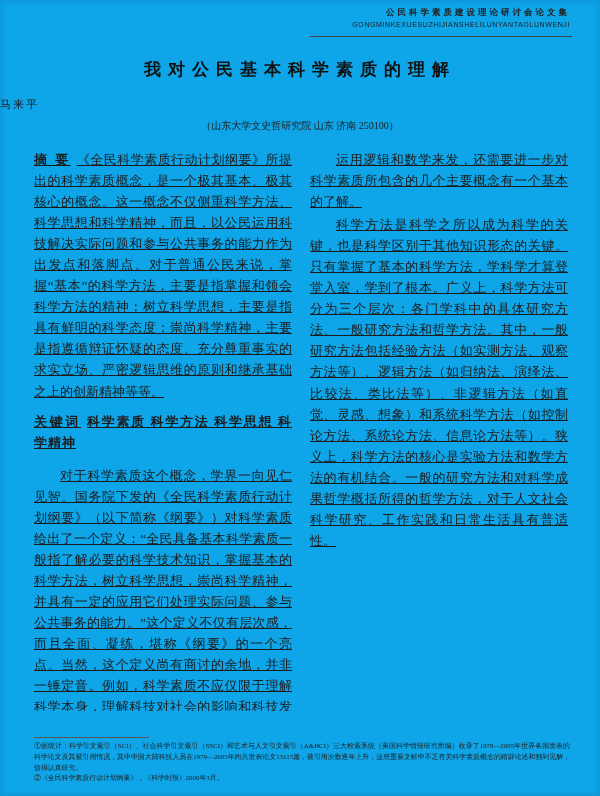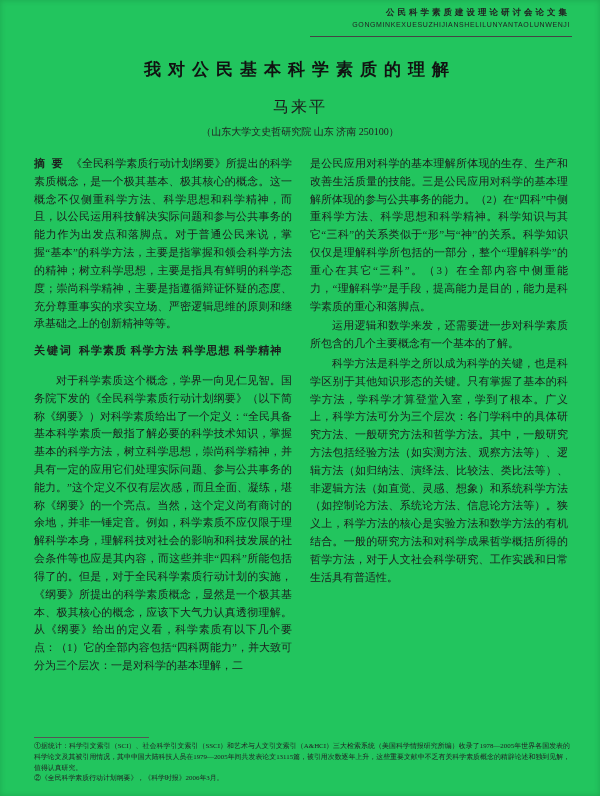--- a/index.html
+++ b/index.html
@@ -1,20 +1,20 @@
 <!DOCTYPE html>
 <html><head>
 <meta charset="utf-8">
 <style>
   html,body { margin:0; padding:0; background:#d9d9d6; }
   .page {
     position:relative;
     width:600px; height:796px;
     margin:0 auto;
-    background:#22c55e;
+    background:#0ea5e9;
     box-sizing:border-box;
     color:#1c1c1c;
     font-family:"Liberation Serif","DejaVu Serif",serif;
     overflow:hidden;
     box-shadow:inset 0 0 6px rgba(0,0,0,0.15);
   }
   .scan-header {
     position:absolute; top:7px; right:30px; text-align:right;
   }
   .scan-header .zh {
@@ -26,31 +26,31 @@
   }
   .header-rule {
     position:absolute; top:36px; left:310px; right:28px;
     border-top:1px solid #444; height:0;
   }
   .article-title {
     margin-top:58px; text-align:center;
     font-size:17px; font-weight:bold; letter-spacing:7px; color:#111;
   }
   .author {
-    text-align:center; font-size:16px; margin-top:16px; letter-spacing:2px;
+    font-size:11px; margin-top:16px; letter-spacing:2px;
   }
   .affiliation {
     text-align:center; font-size:10px; margin-top:7px; color:#222;
   }
   .columns {
     display:flex; gap:18px;
     margin:16px 32px 0 34px;
     height:562px; overflow:hidden;
   }
-  .col { flex:1; font-size:11px; line-height:1.62; text-align:justify; }
+  .col { flex:1; font-size:13px; line-height:1.62; text-align:justify;text-decoration:underline; }
   .col p { margin:0 0 2px 0; text-indent:2em; }
   .col p.noindent { text-indent:0; }
   .abstract-block { margin-bottom:9px; }
   .abstract-block .label,
   .keywords-block .label { font-weight:bold; letter-spacing:2px; padding-right:6px; }
   .keywords-block { margin-bottom:12px; font-weight:bold; }
   .keywords-block .kw { font-weight:bold; letter-spacing:1px; }
   .section-heading {
     font-weight:bold; text-indent:2em; margin:3px 0 3px 0;
   }
@@ -84,21 +84,20 @@
       <div class="abstract-block">
         <span class="label">摘  要</span><span>《全民科学素质行动计划纲要》所提出的科学素质概念，是一个极其基本、极其核心的概念。这一概念不仅侧重科学方法、科学思想和科学精神，而且，以公民运用科技解决实际问题和参与公共事务的能力作为出发点和落脚点。对于普通公民来说，掌握“基本”的科学方法，主要是指掌握和领会科学方法的精神；树立科学思想，主要是指具有鲜明的科学态度；崇尚科学精神，主要是指遵循辩证怀疑的态度、充分尊重事实的求实立场、严密逻辑思维的原则和继承基础之上的创新精神等等。</span>
       </div>
       <div class="keywords-block">
         <span class="label">关键词</span><span class="kw">科学素质  科学方法  科学思想  科学精神</span>
       </div>
       <p>对于科学素质这个概念，学界一向见仁见智。国务院下发的《全民科学素质行动计划纲要》（以下简称《纲要》）对科学素质给出了一个定义：“全民具备基本科学素质一般指了解必要的科学技术知识，掌握基本的科学方法，树立科学思想，崇尚科学精神，并具有一定的应用它们处理实际问题、参与公共事务的能力。”这个定义不仅有层次感，而且全面、凝练，堪称《纲要》的一个亮点。当然，这个定义尚有商讨的余地，并非一锤定音。例如，科学素质不应仅限于理解科学本身，理解科技对社会的影响和科技发展的社会条件等也应是其内容，而这些并非“四科”所能包括得了的。但是，对于全民科学素质行动计划的实施，《纲要》所提出的科学素质概念，显然是一个极其基本、极其核心的概念，应该下大气力认真透彻理解。从《纲要》给出的定义看，科学素质有以下几个要点：（1）它的全部内容包括“四科两能力”，并大致可分为三个层次：一是对科学的基本理解，二</p>
     </div>
 
     <div class="col">
-      <p class="noindent">是公民应用对科学的基本理解所体现的生存、生产和改善生活质量的技能。三是公民应用对科学的基本理解所体现的参与公共事务的能力。（2）在“四科”中侧重科学方法、科学思想和科学精神。科学知识与其它“三科”的关系类似于“形”与“神”的关系。科学知识仅仅是理解科学所包括的一部分，整个“理解科学”的重心在其它“三科”。（3）在全部内容中侧重能力，“理解科学”是手段，提高能力是目的，能力是科学素质的重心和落脚点。</p>
       <p>运用逻辑和数学来发，还需要进一步对科学素质所包含的几个主要概念有一个基本的了解。</p>
       <p>科学方法是科学之所以成为科学的关键，也是科学区别于其他知识形态的关键。只有掌握了基本的科学方法，学科学才算登堂入室，学到了根本。广义上，科学方法可分为三个层次：各门学科中的具体研究方法、一般研究方法和哲学方法。其中，一般研究方法包括经验方法（如实测方法、观察方法等）、逻辑方法（如归纳法、演绎法、比较法、类比法等）、非逻辑方法（如直觉、灵感、想象）和系统科学方法（如控制论方法、系统论方法、信息论方法等）。狭义上，科学方法的核心是实验方法和数学方法的有机结合。一般的研究方法和对科学成果哲学概括所得的哲学方法，对于人文社会科学研究、工作实践和日常生活具有普适性。</p>
     </div>
 
   </div>
 
   <div class="footnotes">
     <div class="footnote-rule"></div>
     <p>①据统计：科学引文索引（SCI）、社会科学引文索引（SSCI）和艺术与人文引文索引（A&amp;HCI）三大检索系统（美国科学情报研究所编）收录了1978—2005年世界各国发表的科学论文及其被引用情况，其中中国大陆科技人员在1979—2005年间共发表论文13115篇，被引用次数逐年上升，这些重要文献中不乏有关科学素质概念的精辟论述和独到见解，值得认真研究。</p>
     <p>②《全民科学素质行动计划纲要》，《科学时报》2006年3月。</p>

